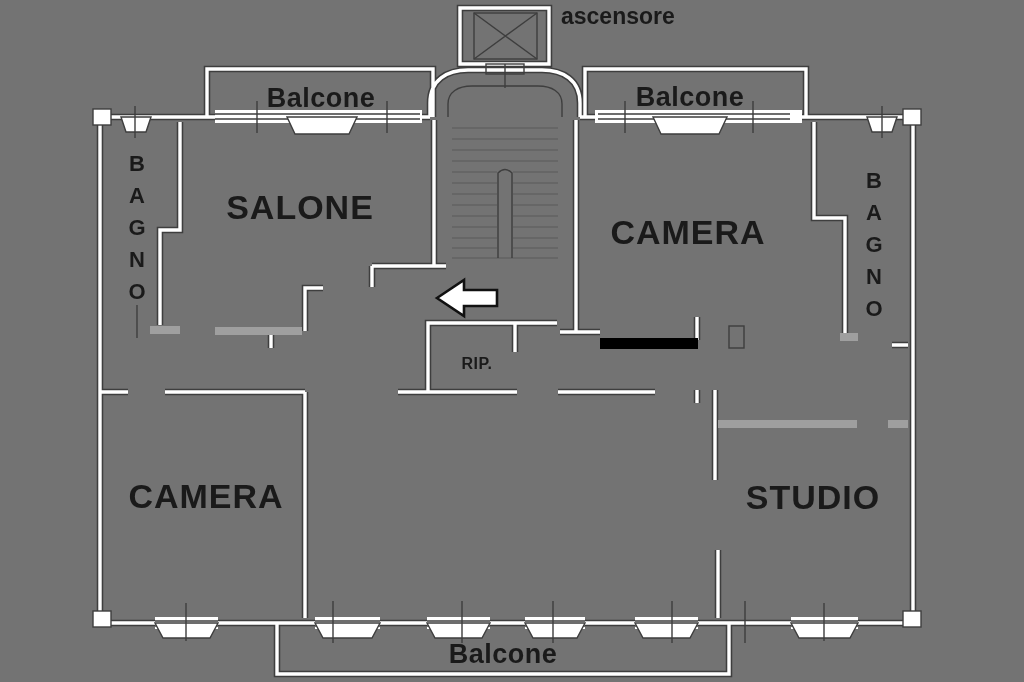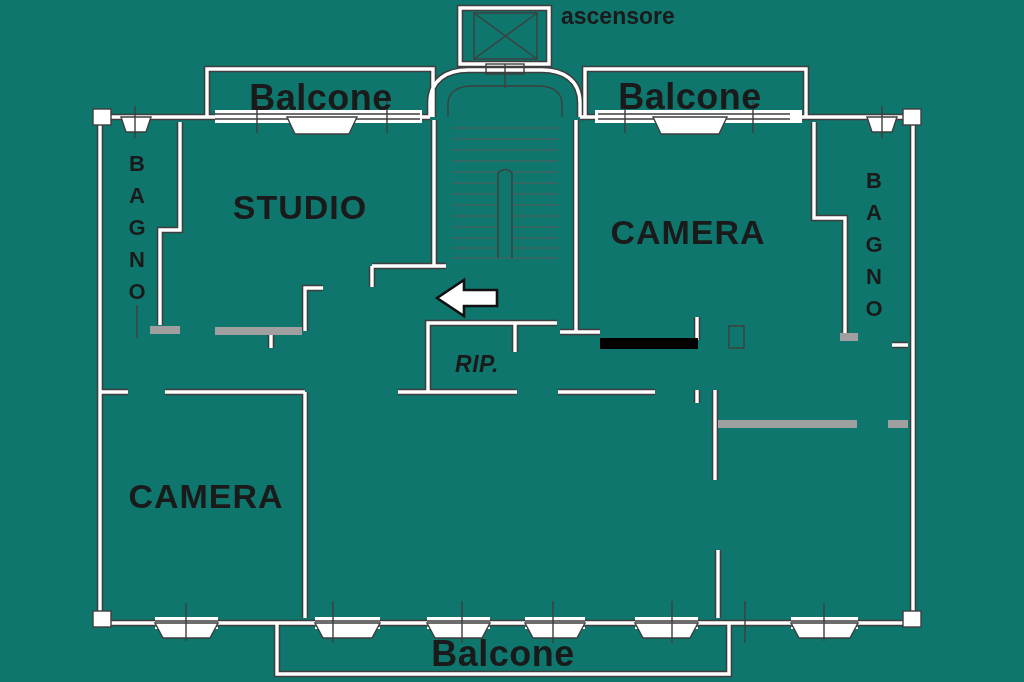--- a/index.html
+++ b/index.html
@@ -1,34 +1,34 @@
 <!DOCTYPE html>
 <html><head>
 <meta charset="utf-8">
 <style>
   html,body{margin:0;padding:0;background:#fff;}
   .plan{
-    position:relative;width:1024px;height:682px;background:#0f766e;
+    position:relative;width:1024px;height:682px;background:#737373;
     font-family:"Liberation Sans",sans-serif;color:#1a1a1a;overflow:hidden;
   }
   .plan svg{position:absolute;left:0;top:0;}
   .w-outer{stroke:#3e3e3e;stroke-width:6.5;fill:none;stroke-linecap:butt;}
   .w-inner{stroke:#ffffff;stroke-width:3.4;fill:none;stroke-linecap:butt;}
   .gray{stroke:#9f9f9f;stroke-width:8;fill:none;}
   .thin{stroke:#3e3e3e;stroke-width:1.4;fill:none;}
   .tread{stroke:#5a5a5a;stroke-width:1.2;fill:none;}
   .sill{stroke:#3e3e3e;stroke-width:1.4;fill:#ffffff;}
   .erase{fill:#ffffff;stroke:none;}
   .solid{fill:#000000;stroke:none;}
   .arrow{fill:#ffffff;stroke:#111111;stroke-width:2.6;}
   .lbl{position:absolute;transform:translate(-50%,-50%);white-space:nowrap;
        font-weight:700;letter-spacing:1px;}
   .room{font-size:34px;}
-  .balc{font-size:36px;letter-spacing:0.5px;}
-  .rip{font-size:23px;letter-spacing:0.5px;font-style:italic;}
+  .balc{font-size:27px;letter-spacing:0.5px;}
+  .rip{font-size:16px;letter-spacing:0.5px;}
   .elev{position:absolute;left:561px;top:1px;transform:none;font-weight:600;
         font-size:23px;line-height:30px;letter-spacing:0px;}
   .bagno{position:absolute;transform:translate(-50%,0);display:flex;
          flex-direction:column;align-items:center;font-weight:700;
          font-size:22px;line-height:32px;}
 </style>
 </head>
 <body>
 
 <div class="plan">
@@ -154,23 +154,24 @@
   </svg>
 
   <div class="elev">
     <div>ascensore</div>
   </div>
 
   <div class="lbl balc" style="left:321px;top:98px">Balcone</div>
   <div class="lbl balc" style="left:690px;top:97px">Balcone</div>
   <div class="lbl balc" style="left:503px;top:654px">Balcone</div>
 
-  <div class="lbl room" style="left:300px;top:207px">STUDIO</div>
+  <div class="lbl room" style="left:300px;top:207px">SALONE</div>
   <div class="lbl room" style="left:688px;top:232px">CAMERA</div>
   <div class="lbl room" style="left:206px;top:496px">CAMERA</div>
+  <div class="lbl room" style="left:813px;top:497px">STUDIO</div>
   <div class="lbl rip" style="left:477px;top:364px">RIP.</div>
 
   <div class="bagno" style="left:137px;top:148px">
     <span>B</span>
     <span>A</span>
     <span>G</span>
     <span>N</span>
     <span>O</span>
   </div>
 

